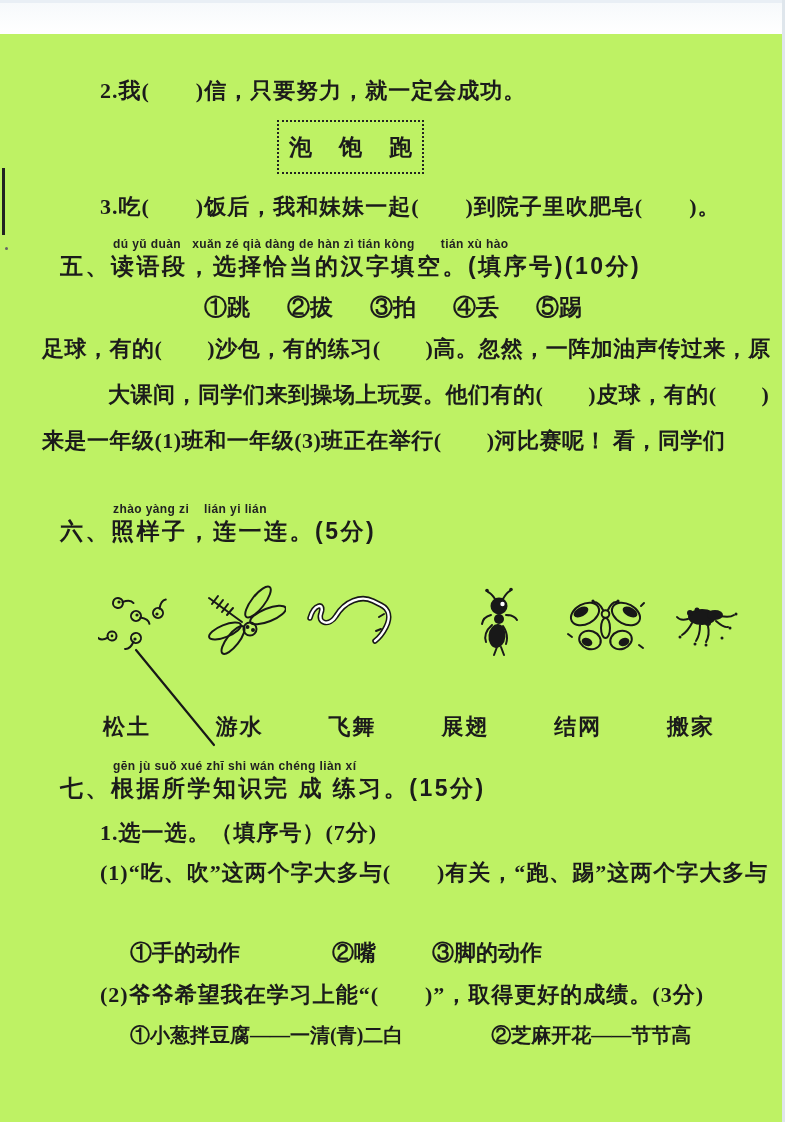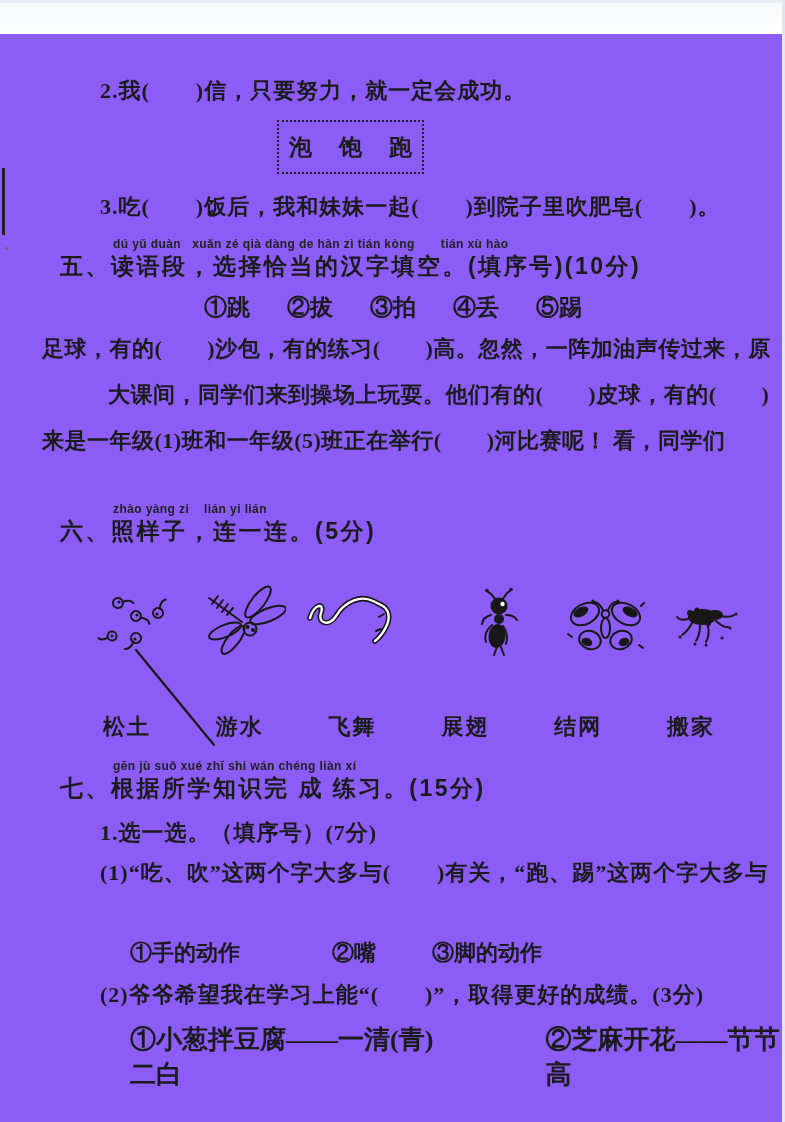--- a/index.html
+++ b/index.html
@@ -1,19 +1,19 @@
 <!DOCTYPE html>
 <html><head>
 <meta charset="utf-8">
 <style>
   html,body{margin:0;padding:0;background:#ffffff;}
   .page{
     position:relative;
     width:785px;height:1122px;
-    background:#8b5cf6;
+    background:#bef264;
     overflow:hidden;
     color:#1b1b1b;
     font-family:"Liberation Serif",serif;
   }
   
   .edge-top{position:absolute;left:0;top:0;width:785px;height:3px;background:#e9eff5;}
   .edge-right{position:absolute;right:0;top:0;width:3px;height:1122px;background:#dfe6ec;}
   .tint-top{position:absolute;left:0;top:0;width:785px;height:34px;background:linear-gradient(#f6f9fb,#ffffff);}
   .mark-left{position:absolute;left:2px;top:168px;width:3px;height:67px;background:#222;}
   .dot-left{position:absolute;left:5px;top:247px;width:3px;height:3px;background:#666;border-radius:50%;}
@@ -34,21 +34,21 @@
   .passage .pline{height:46px;font-size:22px;font-weight:600;letter-spacing:0.5px;white-space:pre;}
   .passage .pline.indent{padding-left:66px;}
   .labels-row{
     position:absolute;left:103px;top:712px;width:612px;
     display:flex;justify-content:space-between;
     font-size:22px;font-weight:bold;letter-spacing:2px;
   }
   .opts7a{position:absolute;left:130px;top:938px;display:flex;font-size:22px;font-weight:600;}
   .opts7a .o2{margin-left:92px;}
   .opts7a .o3{margin-left:56px;}
-  .opts7b{position:absolute;left:130px;top:1022px;display:flex;font-size:26px;font-weight:600;}
+  .opts7b{position:absolute;left:130px;top:1022px;display:flex;font-size:20px;font-weight:600;}
   .opts7b .o2{margin-left:88px;}
   svg{display:block;}
   .ink{stroke:#181818;fill:none;stroke-width:2;stroke-linecap:round;}
   .fill{fill:#181818;stroke:none;}
 </style>
 </head>
 <body>
 
 <div class="page">
 
@@ -73,21 +73,21 @@
   <div class="opts5">
     <span>①跳</span>
     <span>②拔</span>
     <span>③拍</span>
     <span>④丢</span>
     <span>⑤踢</span>
   </div>
   <div class="passage">
     <div class="pline">足球，有的(　　)沙包，有的练习(　　)高。忽然，一阵加油声传过来，原</div>
     <div class="pline indent">大课间，同学们来到操场上玩耍。他们有的(　　)皮球，有的(　　)</div>
-    <div class="pline">来是一年级(1)班和一年级(5)班正在举行(　　)河比赛呢！ 看，同学们</div>
+    <div class="pline">来是一年级(1)班和一年级(3)班正在举行(　　)河比赛呢！ 看，同学们</div>
   </div>
 
   <div class="abs pinyin" style="left:113px;top:502px;">zhào yàng zi    lián yi lián</div>
   <div class="abs hei" style="left:60px;top:516px;">六、照样子，连一连。(5分)</div>
 
   <div class="abs" style="left:98px;top:556px;">
     <svg width="78" height="62" viewBox="0 0 78 62">
       <g class="ink">
         <g transform="translate(20,11) rotate(15)">
             <circle r="5"></circle>

